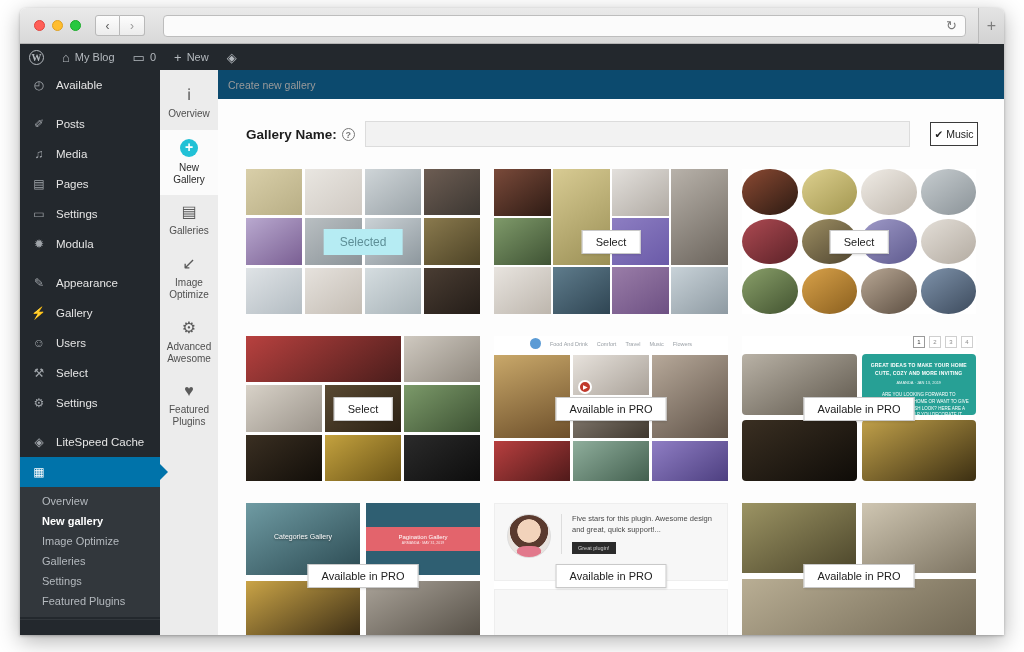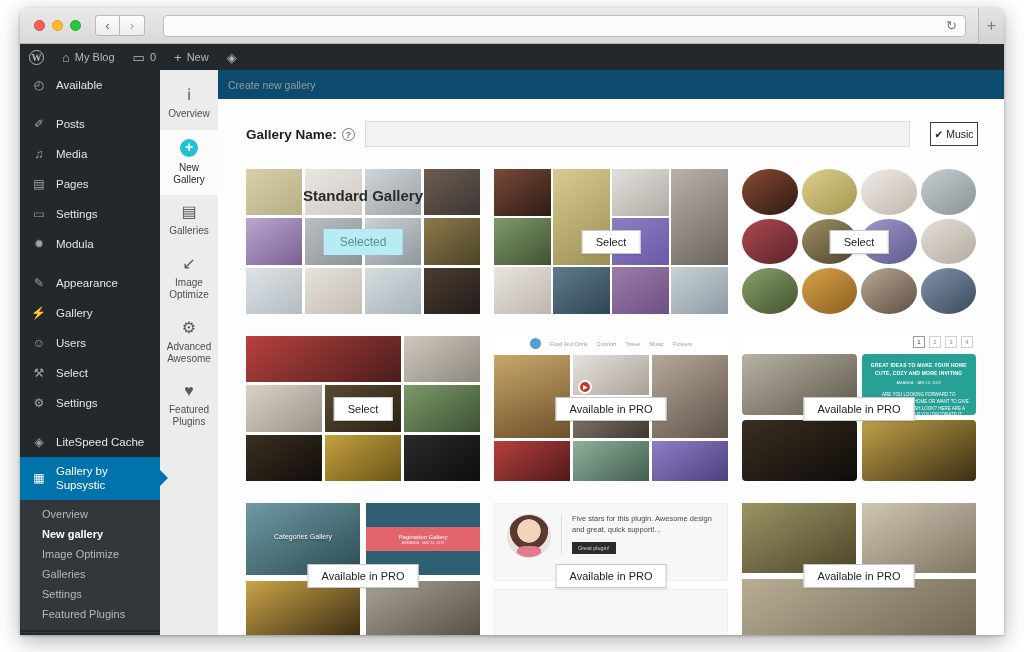--- a/index.html
+++ b/index.html
@@ -304,21 +304,20 @@
           <span class="mi-icon">⚙</span>
           <span>Settings</span>
         </div>
         <div class="menu-sep"></div>
         <div class="menu-item">
           <span class="mi-icon">◈</span>
           <span>LiteSpeed Cache</span>
         </div>
         <div class="menu-item current">
           <span class="mi-icon">▦</span>
-          <span>Gallery by Supsystic</span>
         </div>
         <div id="submenu">
           <div class="submenu-item">Overview</div>
           <div class="submenu-item active">New gallery</div>
           <div class="submenu-item">Image Optimize</div>
           <div class="submenu-item">Galleries</div>
           <div class="submenu-item">Settings</div>
           <div class="submenu-item">Featured Plugins</div>
         </div>
         <div id="collapse-menu">
@@ -380,21 +379,20 @@
                 <div class="cell" style="background:linear-gradient(145deg,#6d5d53,#3c3732)"></div>
                 <div class="cell" style="background:linear-gradient(145deg,#b9a9cf,#7a5f93)"></div>
                 <div class="cell" style="background:linear-gradient(145deg,#b9bfc2,#8b9398)"></div>
                 <div class="cell" style="background:linear-gradient(145deg,#cbd2d6,#8d979d)"></div>
                 <div class="cell" style="background:linear-gradient(145deg,#8a7a4e,#4d4326)"></div>
                 <div class="cell" style="background:linear-gradient(145deg,#dfe3e6,#b3bcc2)"></div>
                 <div class="cell" style="background:linear-gradient(145deg,#e6e2dd,#c4bdb4)"></div>
                 <div class="cell" style="background:linear-gradient(145deg,#d5dde0,#a8b3b8)"></div>
                 <div class="cell" style="background:linear-gradient(145deg,#4a3d33,#241d18)"></div>
               </div>
-              <div class="tpl-title">Standard Gallery</div>
               <div class="tpl-badge selected">Selected</div>
             </div>
 
             <div class="tpl">
               <div class="mosaic g4x3" style="gap:2px">
                 <div class="cell" style="background:linear-gradient(145deg,#7a4a3a,#2e1b14)"></div>
                 <div class="cell" style="grid-row:span 2;background:linear-gradient(145deg,#d8cb93,#9a8f55)"></div>
                 <div class="cell" style="background:linear-gradient(145deg,#e3e0dc,#b0aaa3)"></div>
                 <div class="cell" style="grid-row:span 2;background:linear-gradient(145deg,#b8b2aa,#6b645c)"></div>
                 <div class="cell" style="background:linear-gradient(145deg,#7f9a6a,#3f5334)"></div>

